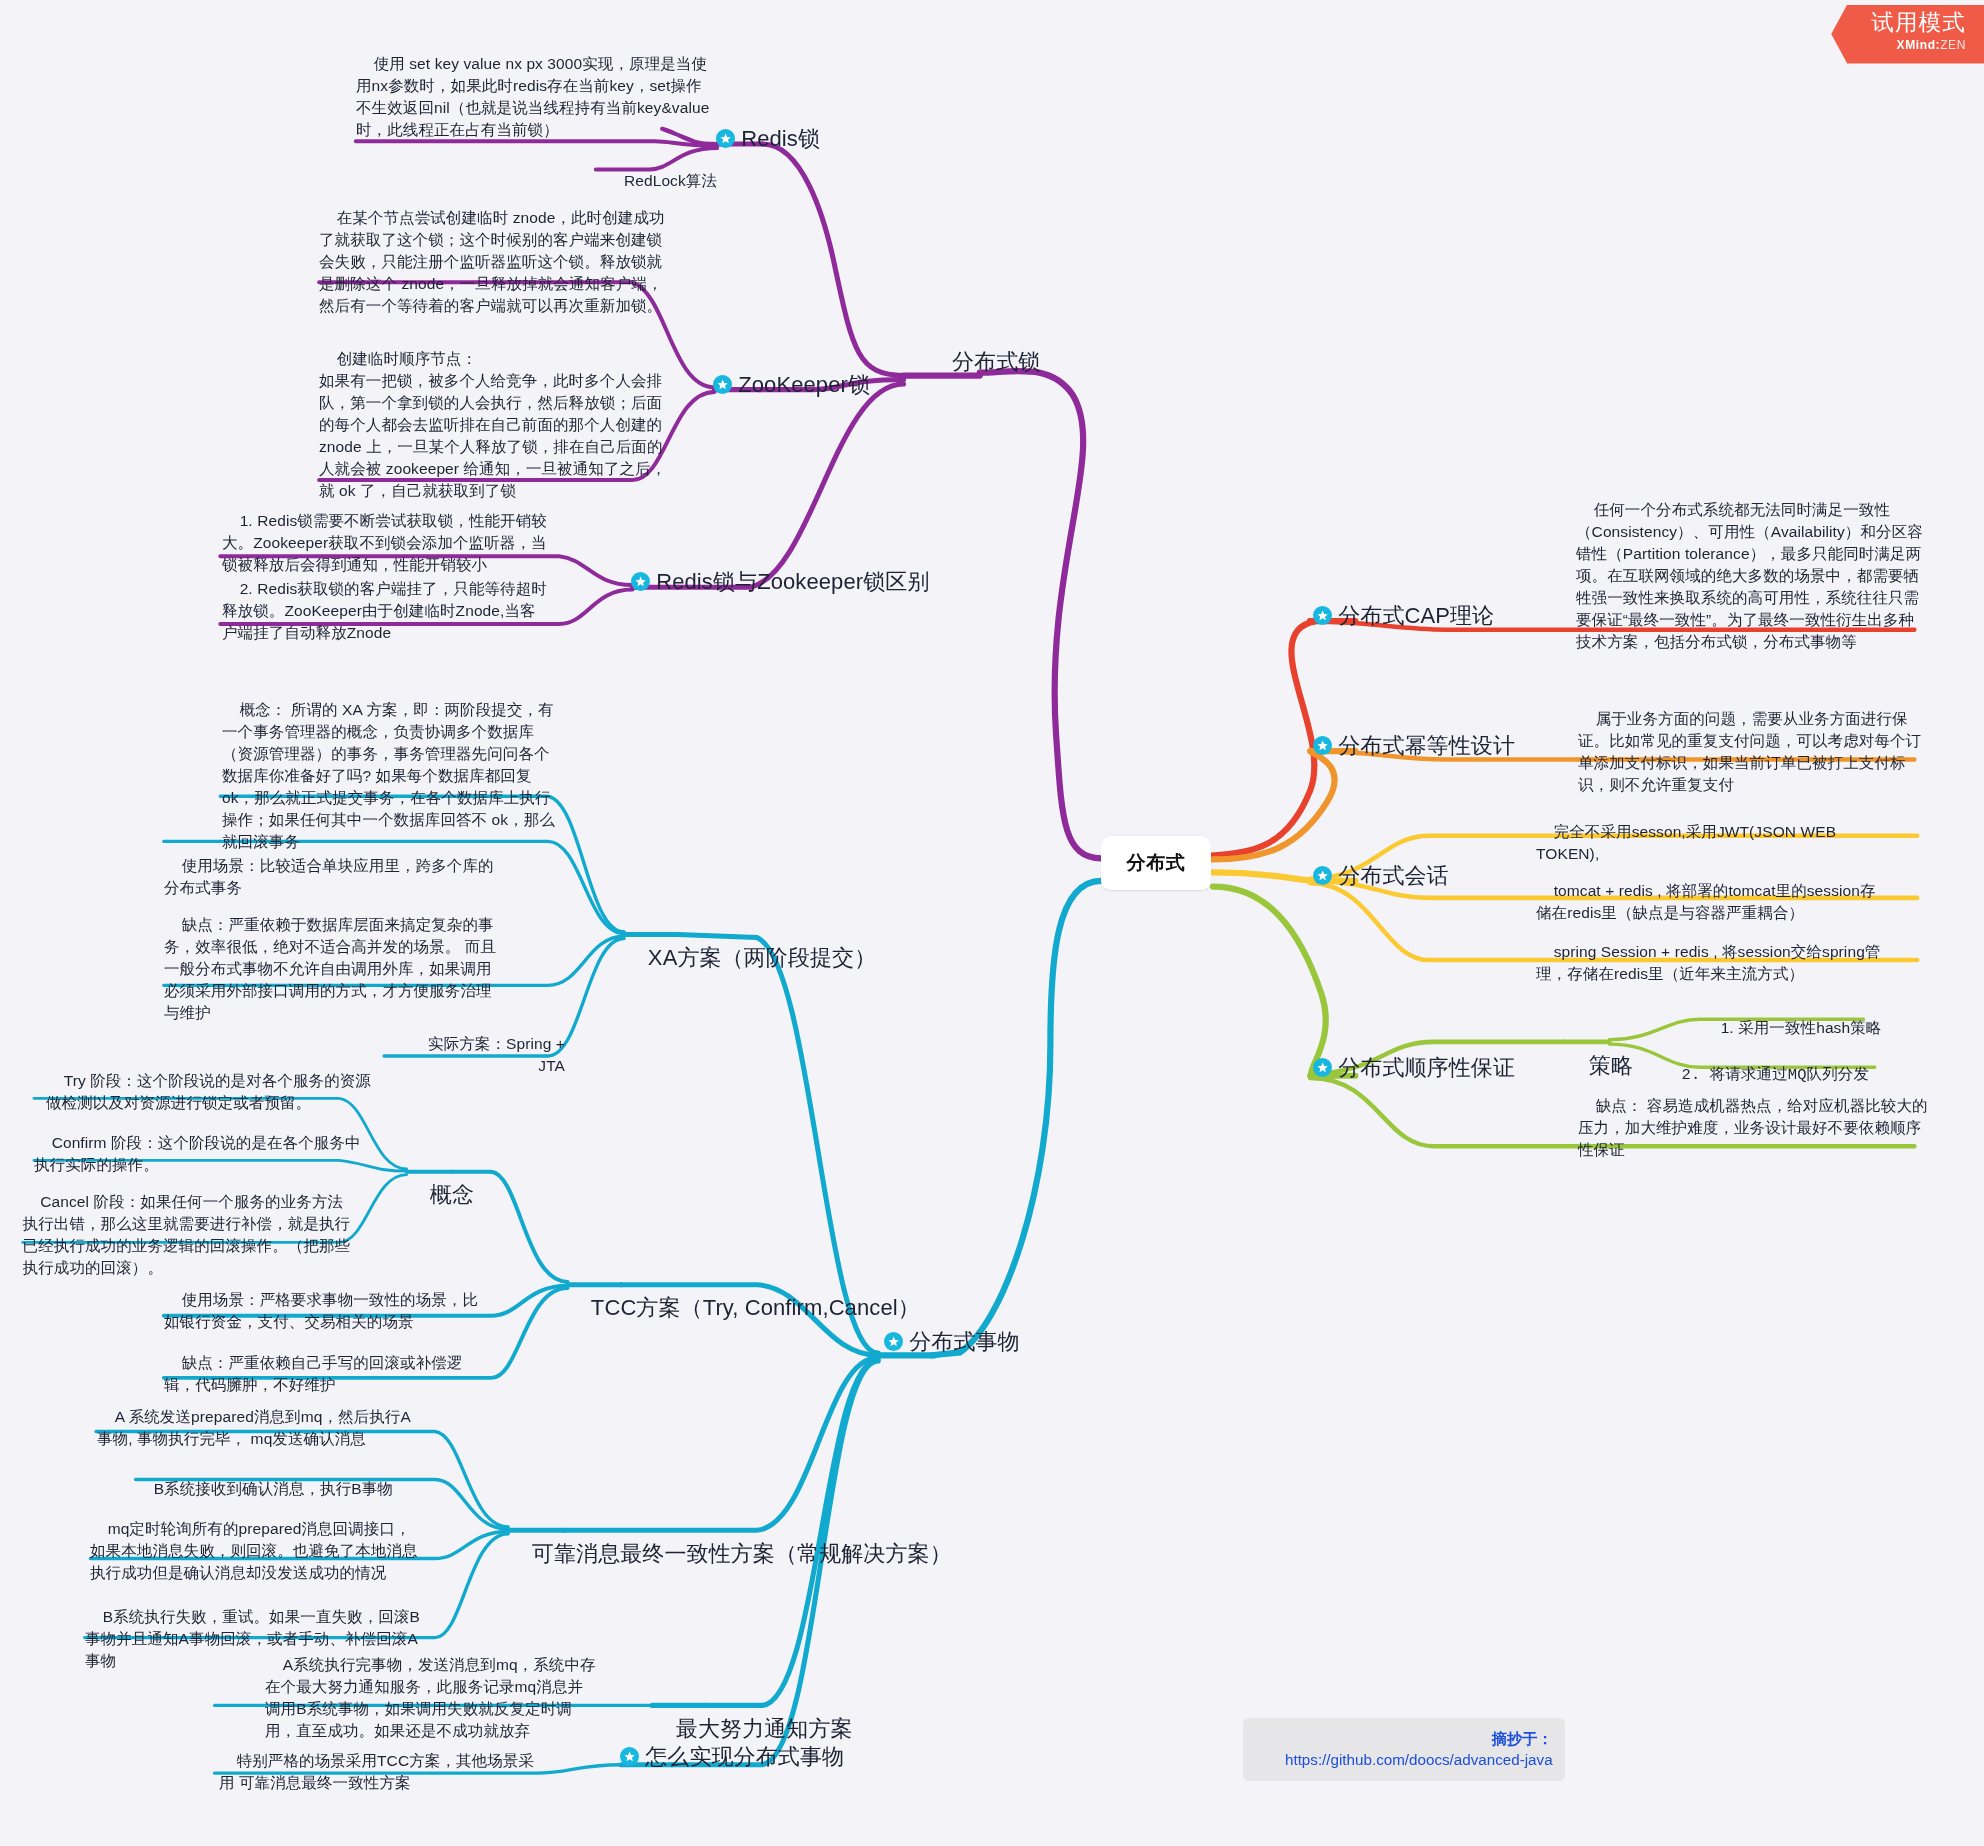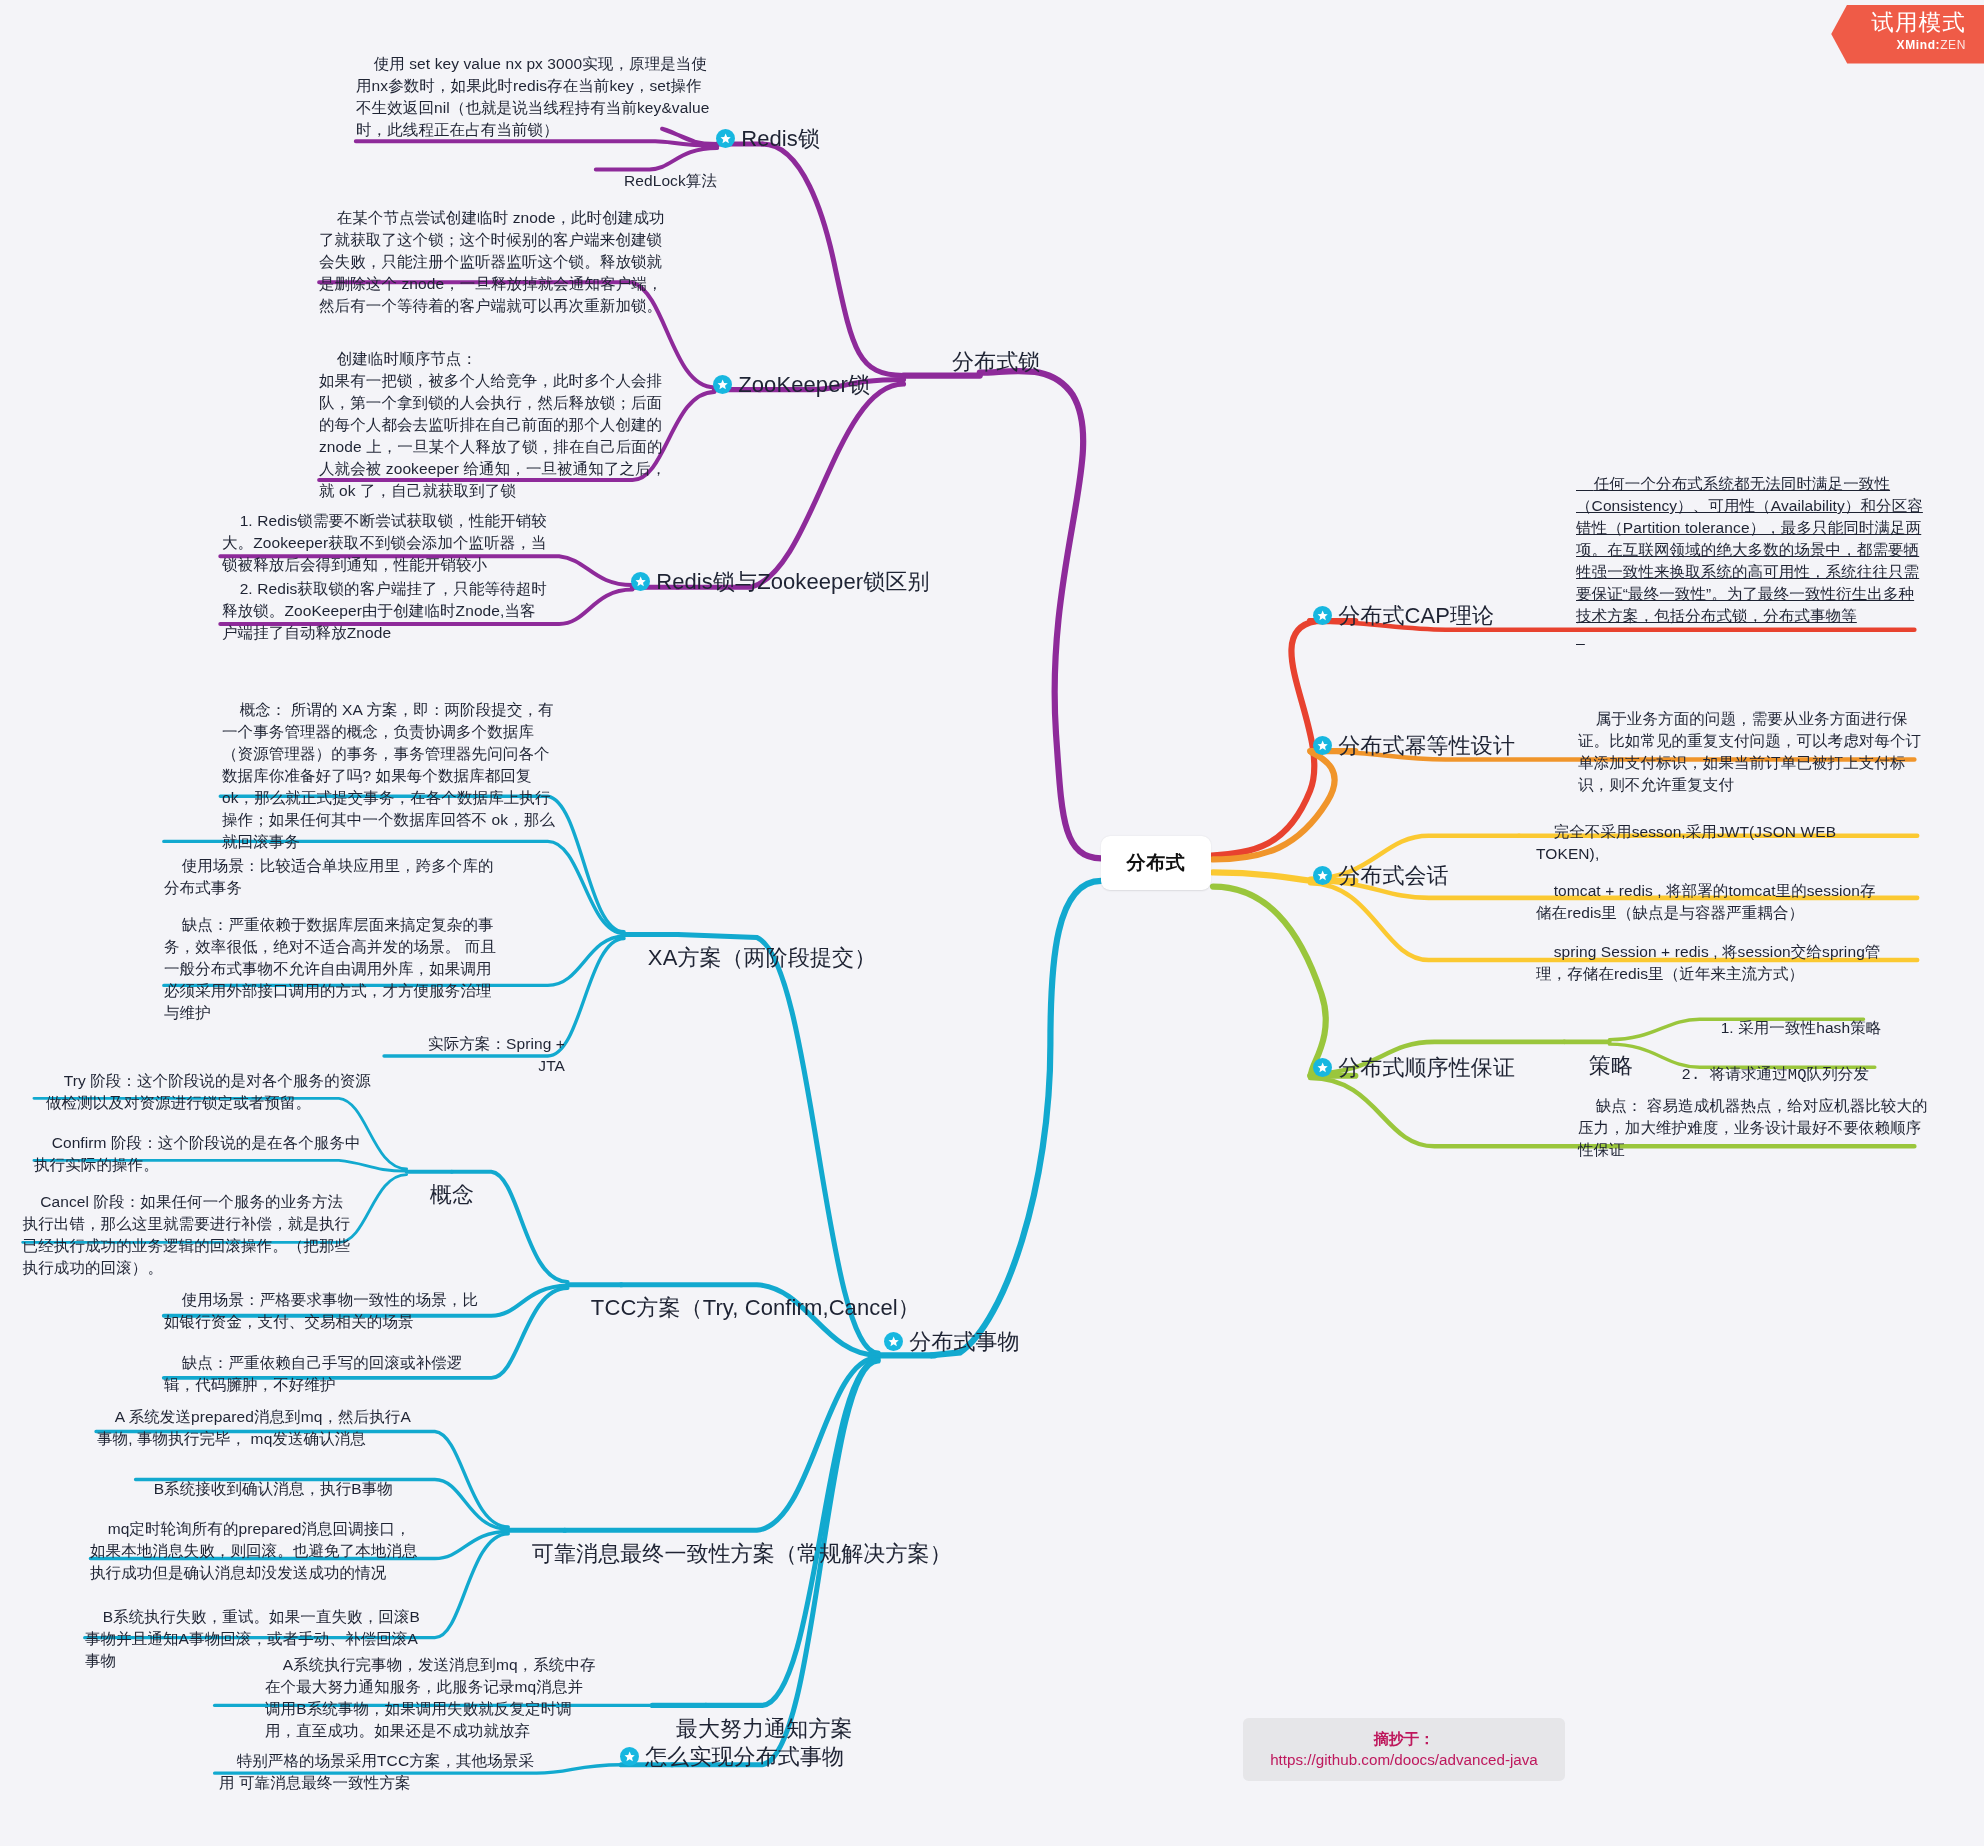--- a/index.html
+++ b/index.html
@@ -86,22 +86,22 @@
 
   
   #footnote {
     position: absolute;
     left: 1243px; top: 1718px;
     width: 322px;
     padding: 10.2px 12.4px;
     background: #e6e6e9;
     border-radius: 5.6px;
     font-size: 15.2px;
-    color: #be185d;
-    text-align: center;
+    color: #1d4ed8;
+    text-align: right;
     line-height: 1.4;
   }
   #footnote b { font-weight: bold; }
 </style>
 </head>
 <body>
 
 <div id="canvas">
 
   <svg id="links" viewBox="0 0 3515 3269">
@@ -342,21 +342,21 @@
     <span>特别严格的场景采用TCC方案，其他场景采用 可靠消息最终一致性方案</span>
   </div>
 
   <div class="node lbl node-with-icon" style="left:1313px; top:600px;">
     <span class="star"><svg width="11.3" height="11.3" viewBox="0 0 20 20">
           <polygon points="10,1 12.6,7 19,7.5 14.2,11.8 15.7,18 10,14.6 4.3,18 5.8,11.8 1,7.5 7.4,7" fill="#ffffff"></polygon>
         </svg></span>
     <span>分布式CAP理论</span>
   </div>
 
-  <div class="node leaf" style="left:1576px; top:451px; width:350px;text-decoration:underline;">
+  <div class="node leaf" style="left:1576px; top:477px; width:350px;">
     <span>任何一个分布式系统都无法同时满足一致性（Consistency）、可用性（Availability）和分区容错性（Partition tolerance），最多只能同时满足两项。在互联网领域的绝大多数的场景中，都需要牺牲强一致性来换取系统的高可用性，系统往往只需要保证“最终一致性”。为了最终一致性衍生出多种技术方案，包括分布式锁，分布式事物等</span>
   </div>
 
   <div class="node lbl node-with-icon" style="left:1313px; top:730px;">
     <span class="star"><svg width="11.3" height="11.3" viewBox="0 0 20 20">
           <polygon points="10,1 12.6,7 19,7.5 14.2,11.8 15.7,18 10,14.6 4.3,18 5.8,11.8 1,7.5 7.4,7" fill="#ffffff"></polygon>
         </svg></span>
     <span>分布式幂等性设计</span>
   </div>
 

